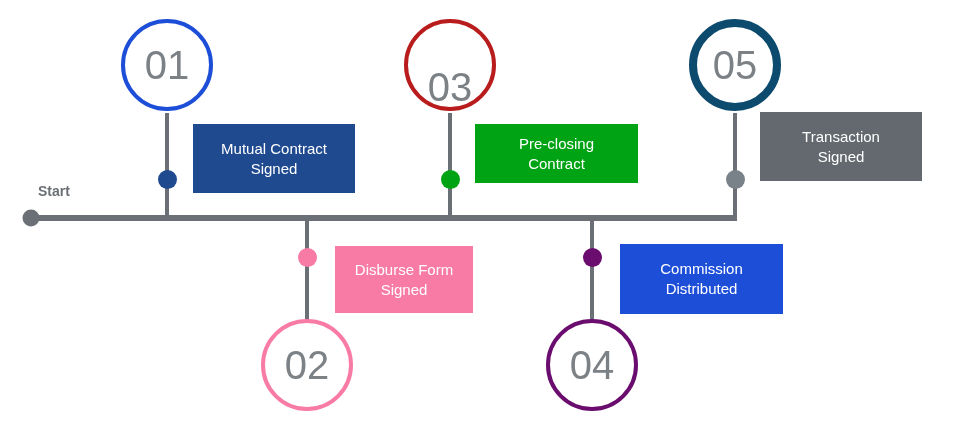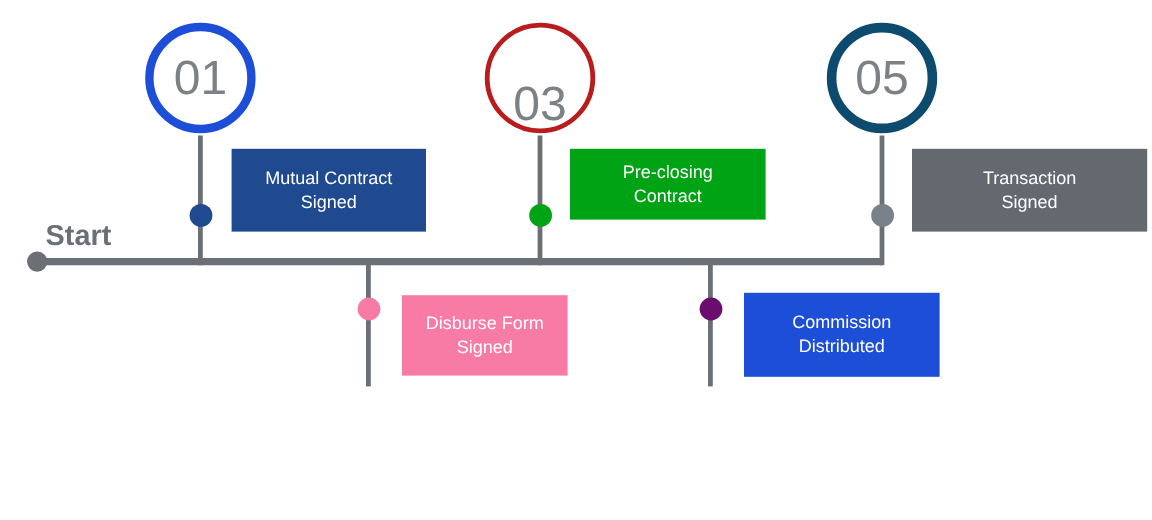--- a/index.html
+++ b/index.html
@@ -67,21 +67,21 @@
     font-weight: 400;
     line-height: 1.32;
     padding: 0 6px;
     user-select: none;
   }
   #start-label {
     position: absolute;
     left: 38px;
     top: 183px;
     font-family: "Liberation Sans", sans-serif;
-    font-size: 24px;
+    font-size: 14px;
     font-weight: bold;
     color: #6B7076;
     user-select: none;
   }
 </style>
 </head>
 <body>
 
 <div id="canvas">
 
@@ -94,47 +94,53 @@
     <line x1="167" y1="113" x2="167" y2="221" stroke="#6B7076" stroke-width="4"></line>
     <line x1="450" y1="113" x2="450" y2="221" stroke="#6B7076" stroke-width="4"></line>
     <line x1="735" y1="113" x2="735" y2="221" stroke="#6B7076" stroke-width="4"></line>
 
     <line x1="307" y1="216" x2="307" y2="322" stroke="#6B7076" stroke-width="4"></line>
     <line x1="592" y1="216" x2="592" y2="322" stroke="#6B7076" stroke-width="4"></line>
   </svg>
 
   <div id="start-label">Start</div>
 
-  <div class="num-circle" style="left:121px; top:19px; border:7px solid #1d4ed8;">
+  <div class="num-circle" style="left:121px; top:19px; border:4px solid #1d4ed8;">
     <span class="num-label">01</span>
   </div>
   <div class="node-dot" style="left:158px; top:170px; background:#1F4A8F;"></div>
   <div class="label-box" style="left:193px; top:124px; width:162px; height:69px; background:#1F4A8F;">
     <span class="box-text"><span>Mutual Contract</span><br><span>Signed</span></span>
   </div>
 
   <div class="num-circle" style="left:404px; top:19px; border:4px solid #b91c1c;align-items:flex-end;">
     <span class="num-label">03</span>
   </div>
   <div class="node-dot" style="left:441px; top:170px; background:#00A314;"></div>
   <div class="label-box" style="left:475px; top:124px; width:163px; height:59px; background:#00A314;">
     <span class="box-text"><span>Pre-closing</span><br><span>Contract</span></span>
   </div>
 
   <div class="num-circle" style="left:689px; top:19px; border:8px solid #0c4a6e;">
     <span class="num-label">05</span>
   </div>
   <div class="node-dot" style="left:726px; top:170px; background:#7A8289;"></div>
-  <div class="label-box" style="left:760px; top:124px; width:196px; height:69px; background:#63696F;">
+  <div class="label-box" style="left:760px; top:112px; width:162px; height:69px; background:#63696F;">
     <span class="box-text"><span>Transaction</span><br><span>Signed</span></span>
   </div>
 
+  <div class="num-circle" style="left:261px; top:319px; border:4px solid #F87BA6;">
+    <span class="num-label">02</span>
+  </div>
   <div class="node-dot" style="left:298px; top:248px; background:#F87BA6;"></div>
   <div class="label-box" style="left:335px; top:246px; width:138px; height:67px; background:#F87BA6;">
     <span class="box-text"><span>Disburse Form</span><br><span>Signed</span></span>
   </div>
 
+  <div class="num-circle" style="left:546px; top:319px; border:4px solid #6A0D6E;">
+    <span class="num-label">04</span>
+  </div>
   <div class="node-dot" style="left:583px; top:248px; background:#6A0D6E;"></div>
   <div class="label-box" style="left:620px; top:244px; width:163px; height:70px; background:#1d4ed8;">
     <span class="box-text"><span>Commission</span><br><span>Distributed</span></span>
   </div>
 
 </div>
 
 </body></html>

